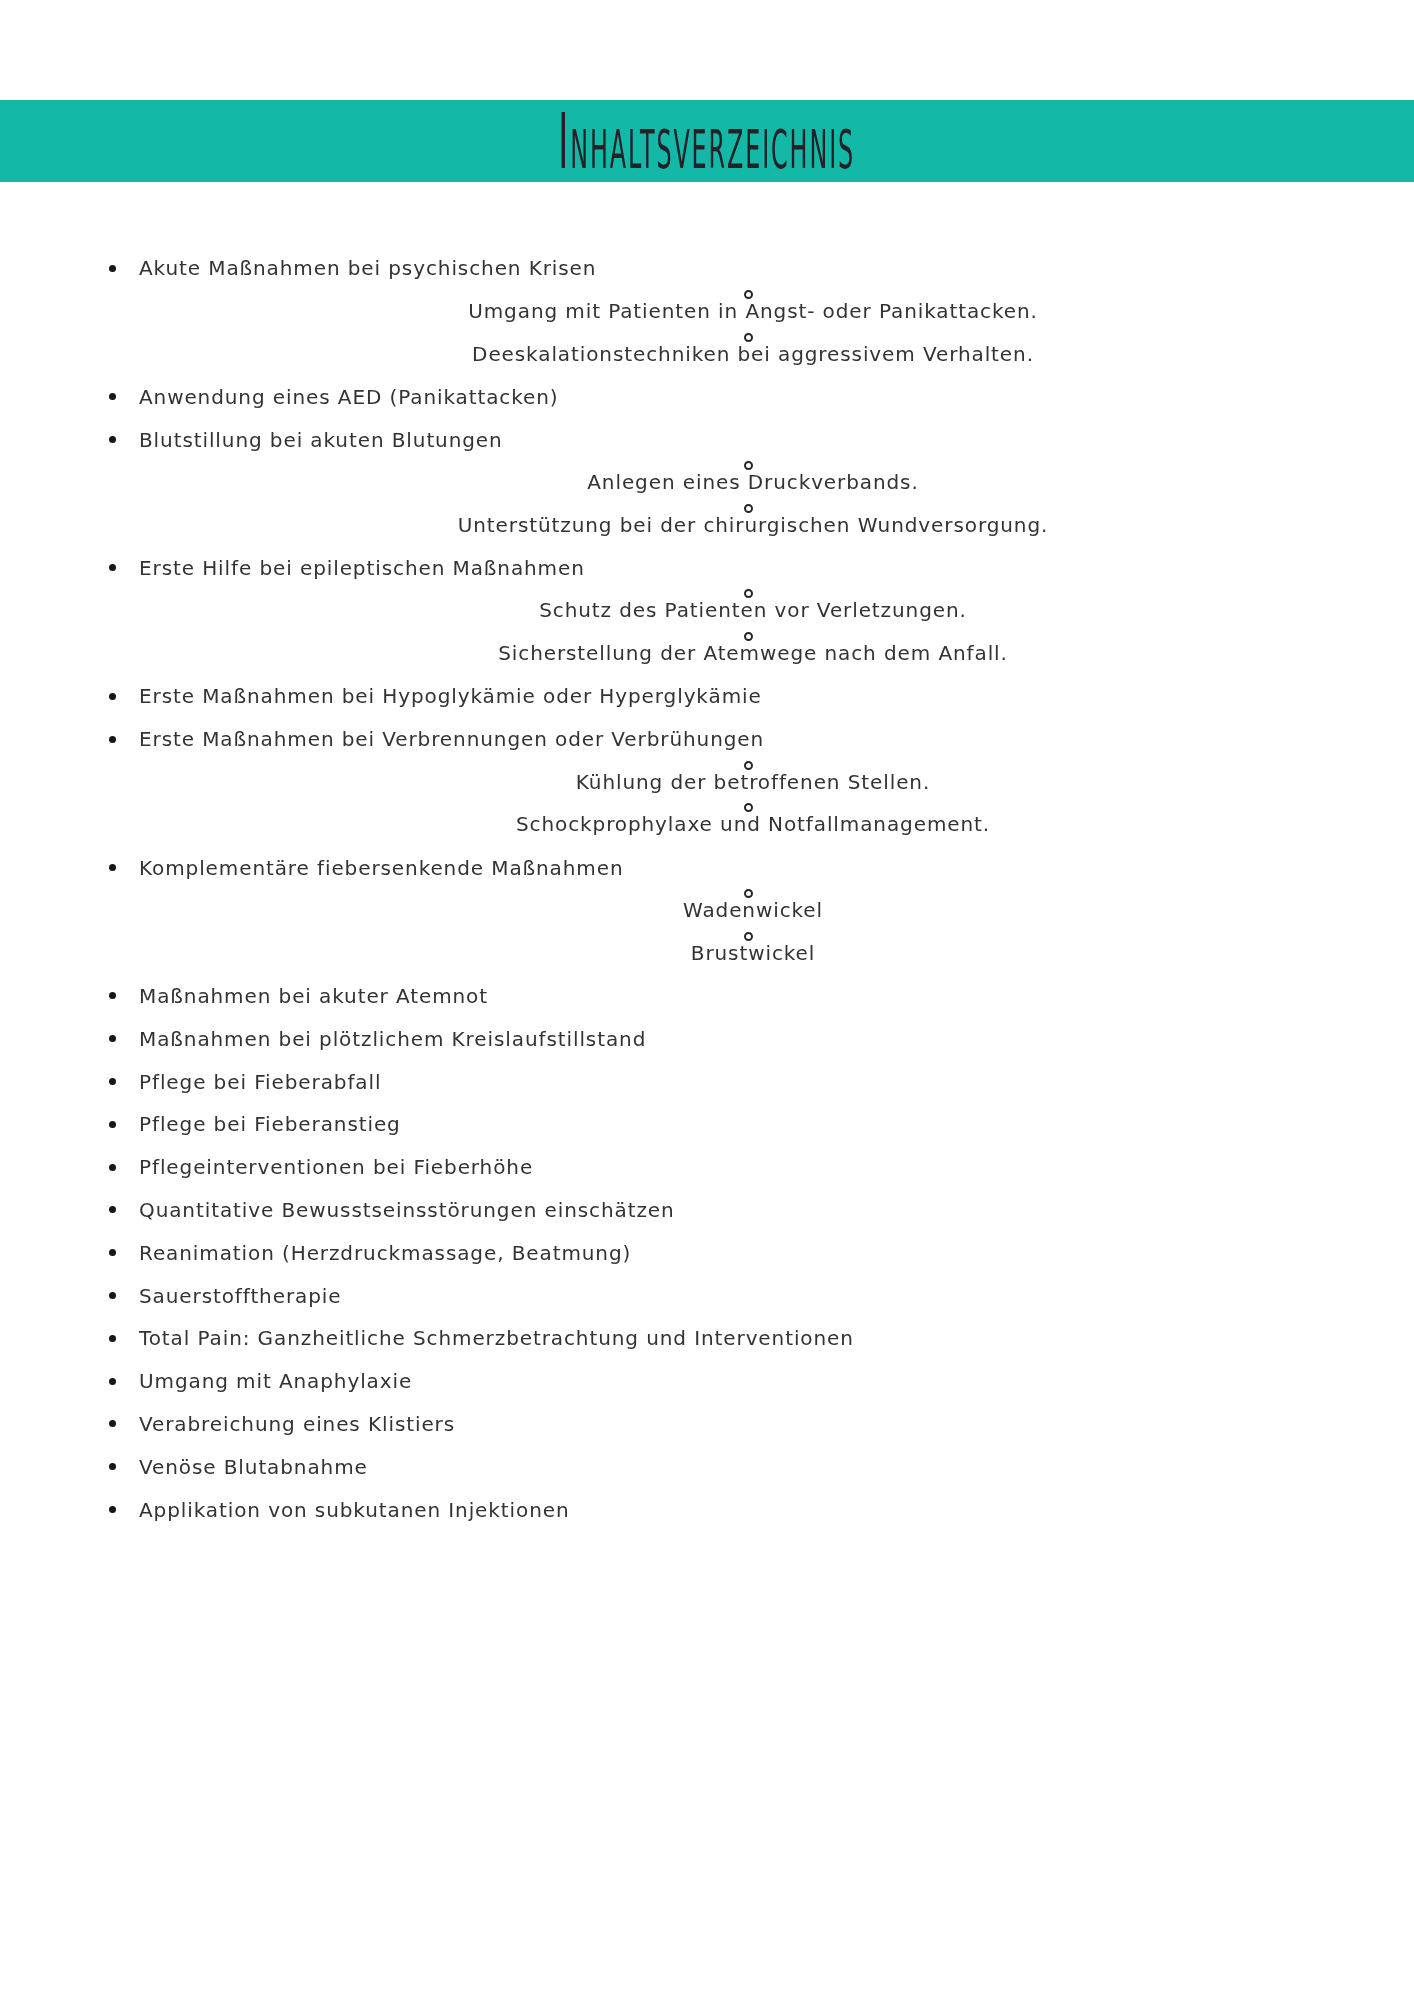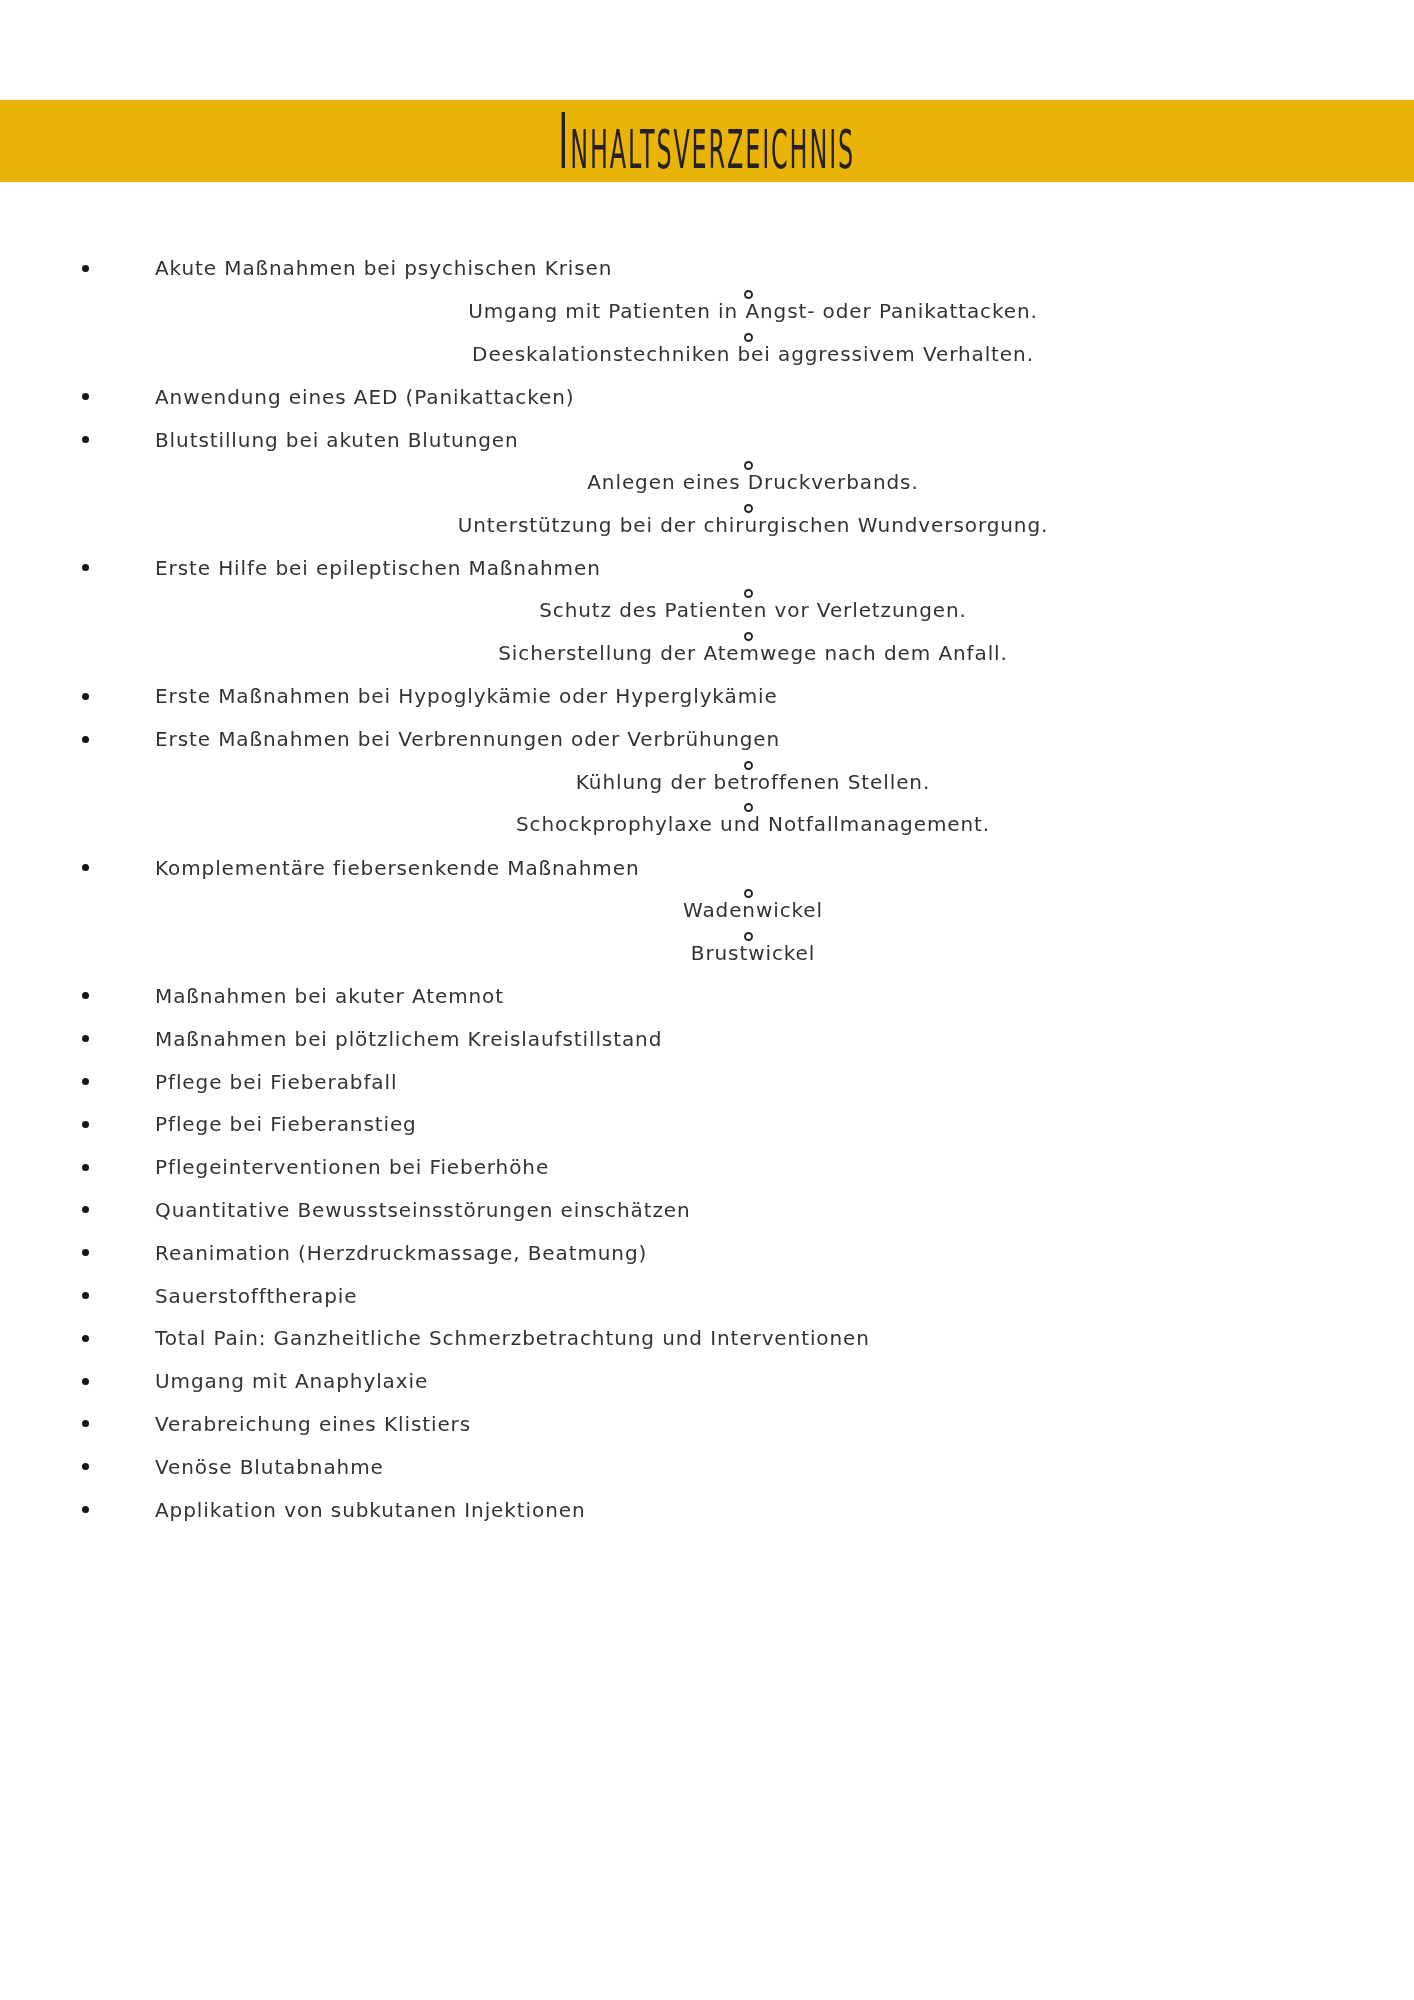--- a/index.html
+++ b/index.html
@@ -46,21 +46,21 @@
     display: flex;
     align-items: center;
     height: 42.8px;
   }
   .row .label {
     font-size: 20px;
     letter-spacing: 0.045em;
     color: #333333;
     white-space: nowrap;
   }
-  .l1 { padding-left: 82px; gap: 43px; }
+  .l1 { padding-left: 109px; }
   .l1 .marker {
     flex: none;
     width: 7px;
     height: 7px;
     border-radius: 50%;
     background: #161616;
     margin-right: 23px;
   }
   .l2 { padding-left: 92px; flex-direction: column; }
   .l2 .marker {
@@ -71,21 +71,21 @@
     border-radius: 50%;
     border: 2px solid #262626;
     background: transparent;
     margin-right: 9px;
   }
 </style>
 </head>
 <body>
 
 <div class="page">
-  <div class="title-band" style="background: #eab308;">
+  <div class="title-band" style="background: #14b8a6;">
     <div class="page-title">Inhaltsverzeichnis</div>
   </div>
   <div class="toc">
       <div class="row l1">
     <span class="marker"></span>
     <span class="label">Akute Maßnahmen bei psychischen Krisen</span>
   </div>
       <div class="row l2">
     <span class="marker"></span>
     <span class="label">Umgang mit Patienten in Angst- oder Panikattacken.</span>

